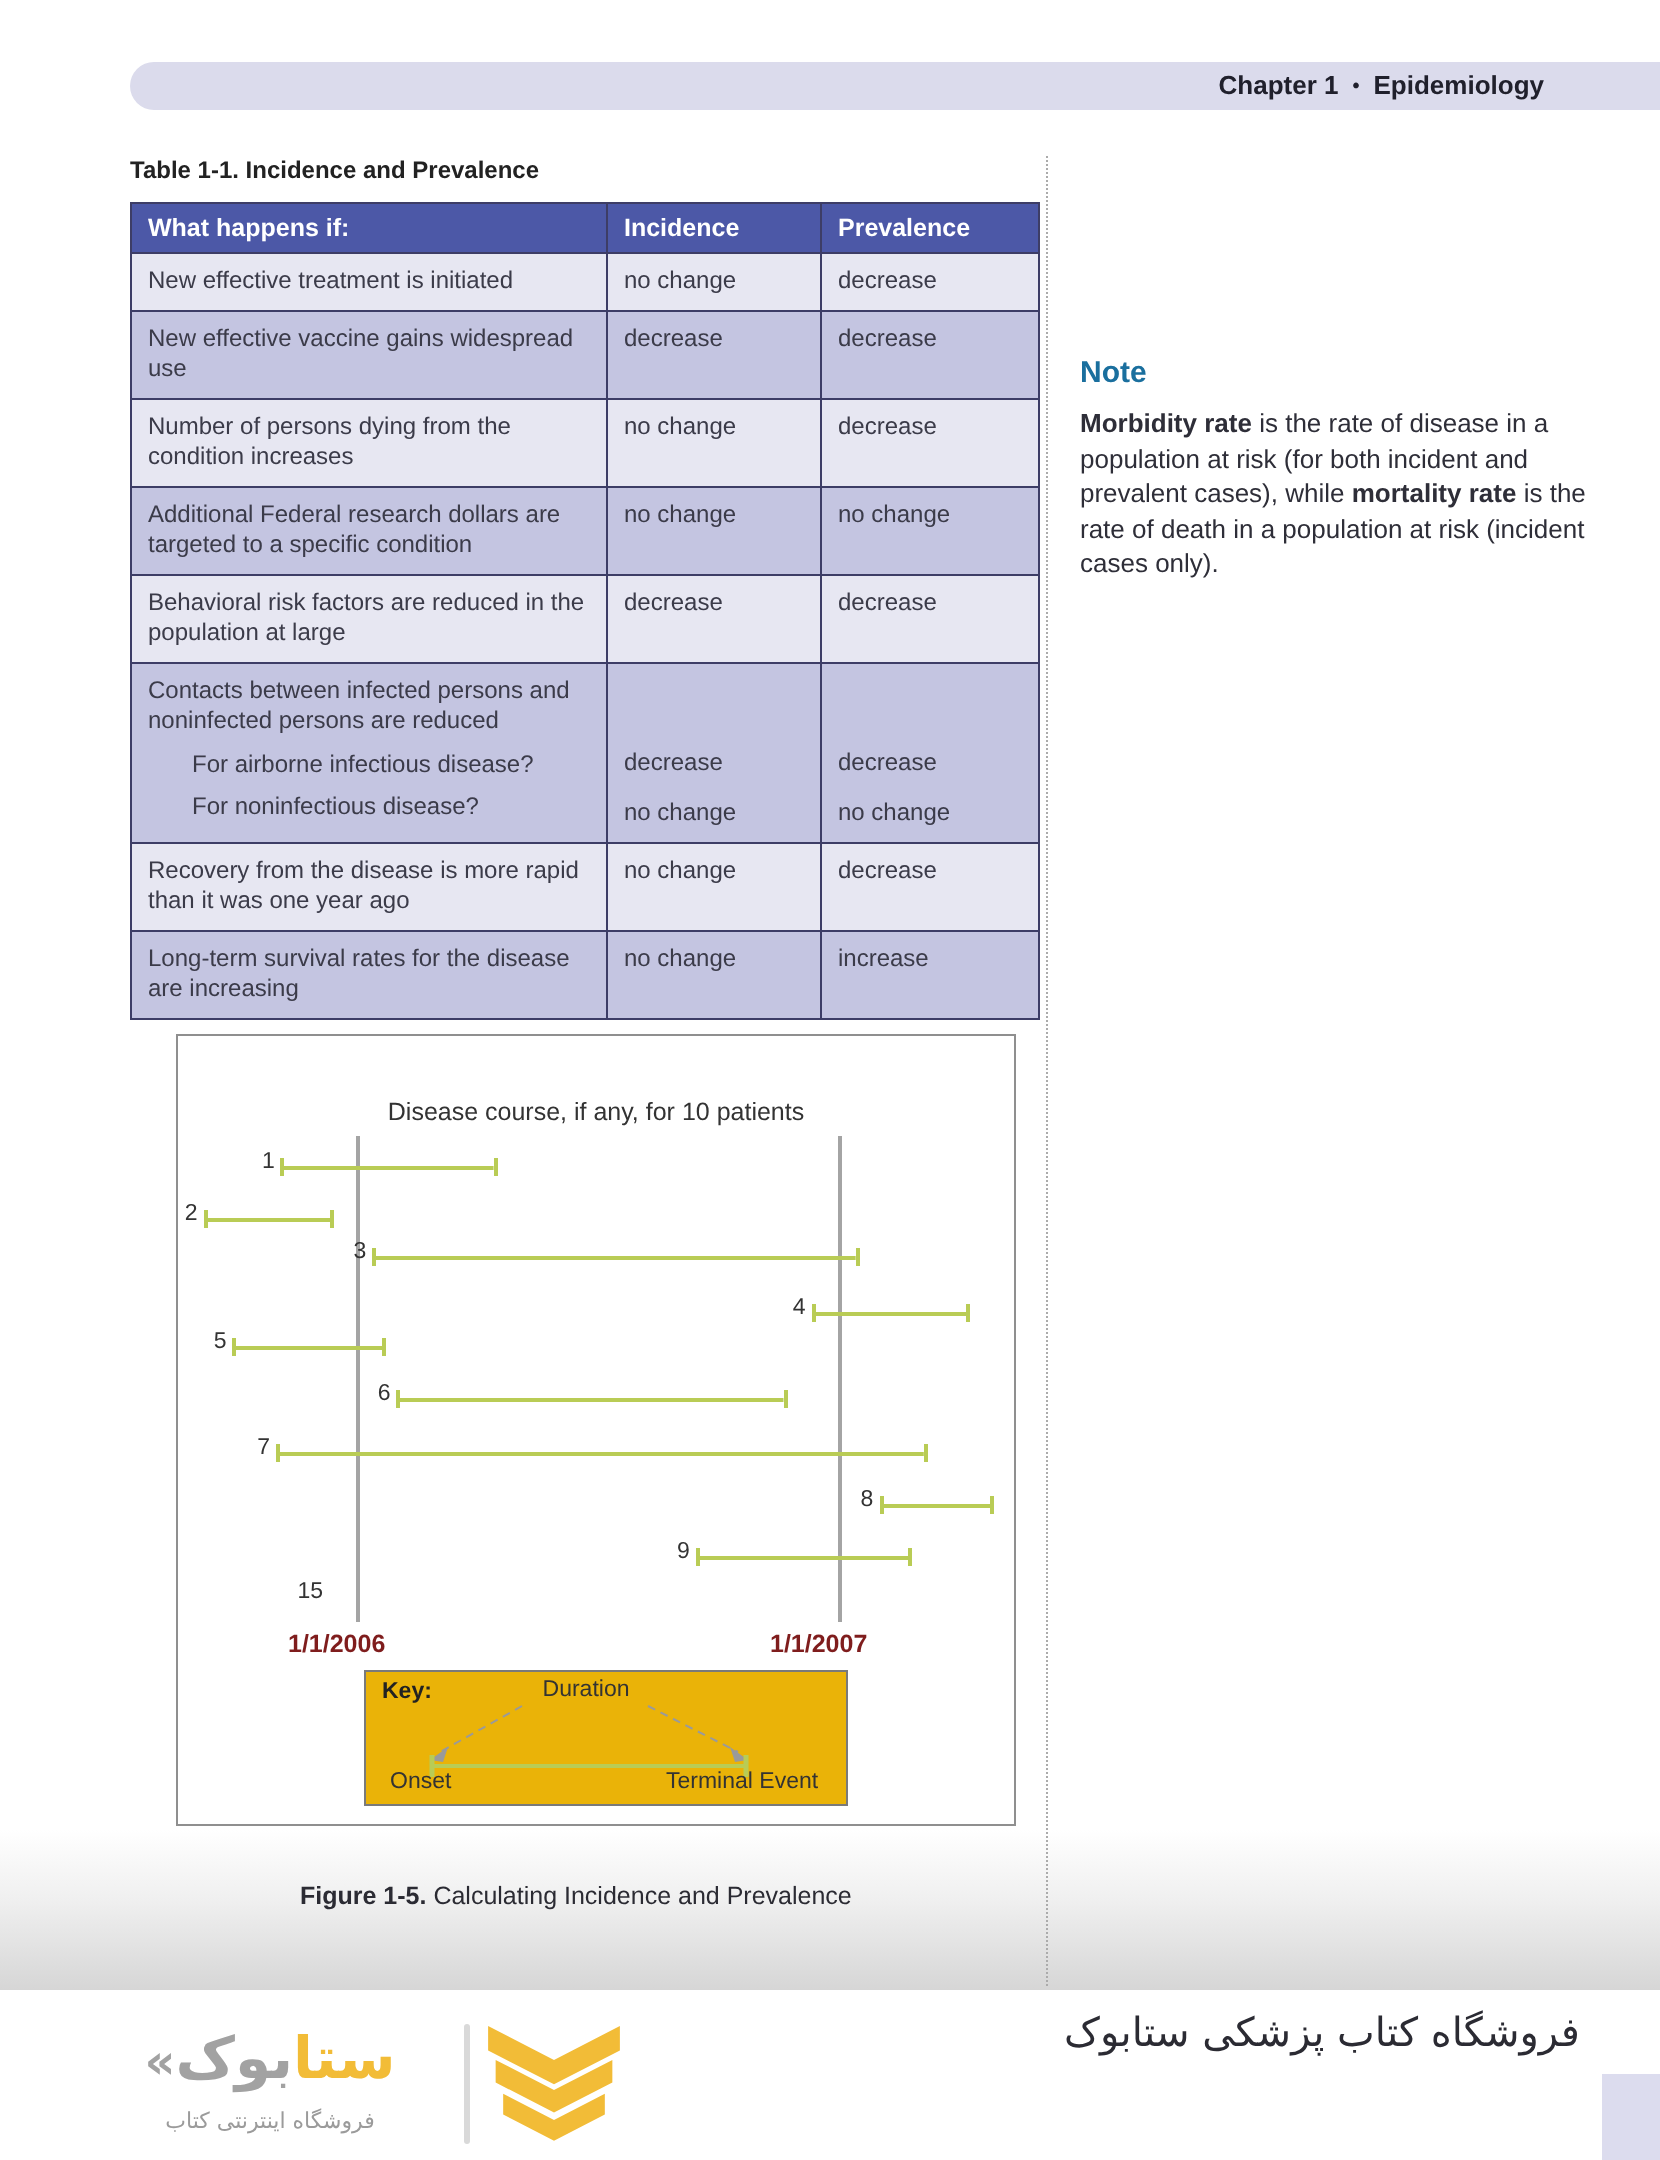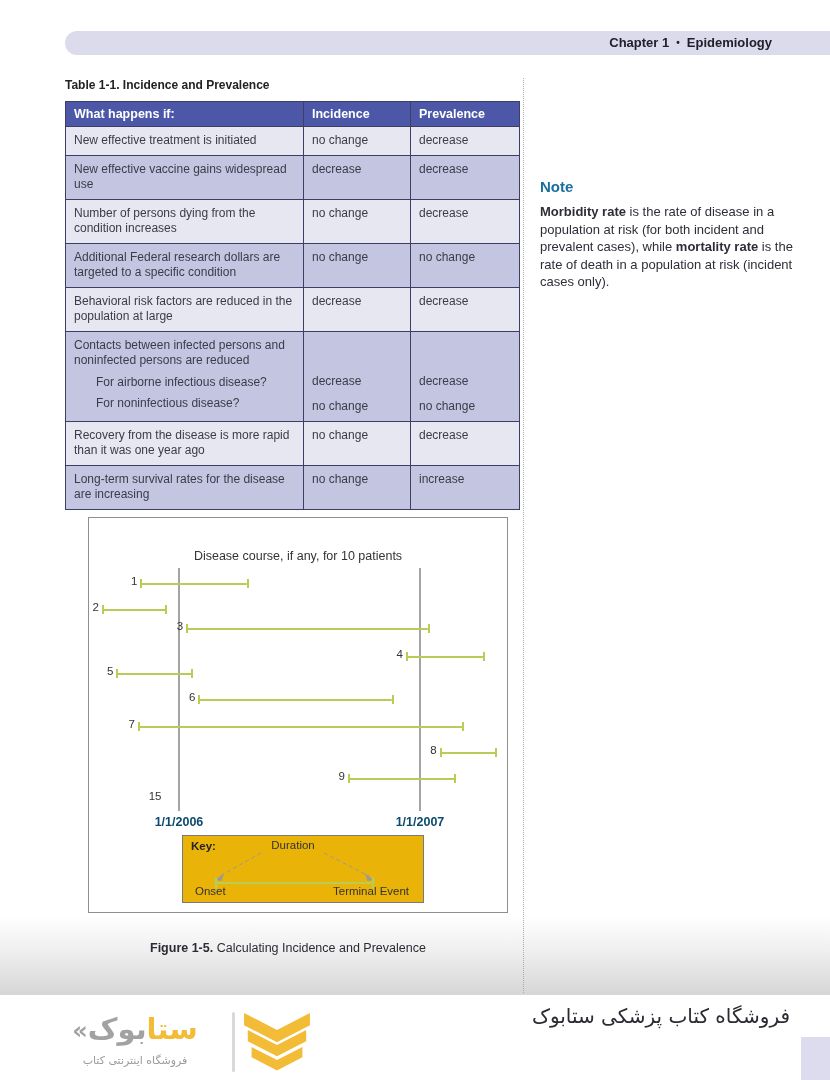--- a/index.html
+++ b/index.html
@@ -43,22 +43,22 @@
   
   .figure-box{position:absolute;left:88px;top:517px;width:420px;height:396px;
     background:#fff;border:1px solid #8f8f8f;box-sizing:border-box;}
   .fig-title{position:absolute;left:2px;right:2px;top:2px;height:22px;background:#cabbda;
     border:1px solid #a795c4;text-align:center;line-height:22px;font-weight:bold;
     font-size:12.5px;color:#1c1c26;}
   .fig-sub{position:absolute;left:0;right:0;top:31px;text-align:center;font-size:12.5px;color:#333;}
   .plot{position:absolute;left:0;top:0;right:0;bottom:0;}
   .gridline{position:absolute;top:50px;height:243px;width:2px;background:#a4a4a4;}
   .g-left{left:89px;} .g-right{left:330px;}
-  .axis-date{position:absolute;top:297px;width:70px;text-align:center;font-weight:bold;
-    font-size:12.5px;color:#0c4a6e;}
+  .axis-date{position:absolute;top:297px;width:70px;text-align:left;font-weight:bold;
+    font-size:12.5px;color:#7f1d1d;}
   .d-left{left:55px;} .d-right{left:296px;}
   .p-bar{position:absolute;height:9px;box-sizing:border-box;
     border-left:2px solid #b9cc55;border-right:2px solid #b9cc55;
     background:linear-gradient(#b9cc55,#b9cc55) center/100% 2px no-repeat;}
   .p-label{position:absolute;width:18px;text-align:right;font-size:11.5px;color:#333;}
   .key-box{position:absolute;left:93px;top:317px;width:240px;height:66px;
     border:1px solid #7a7a7a;background:#eab308;}
   .key-label{position:absolute;left:8px;top:4px;font-weight:bold;font-size:11.5px;color:#222;}
   .key-duration{position:absolute;left:78px;top:3px;width:64px;text-align:center;
     font-size:11.5px;color:#333;}

